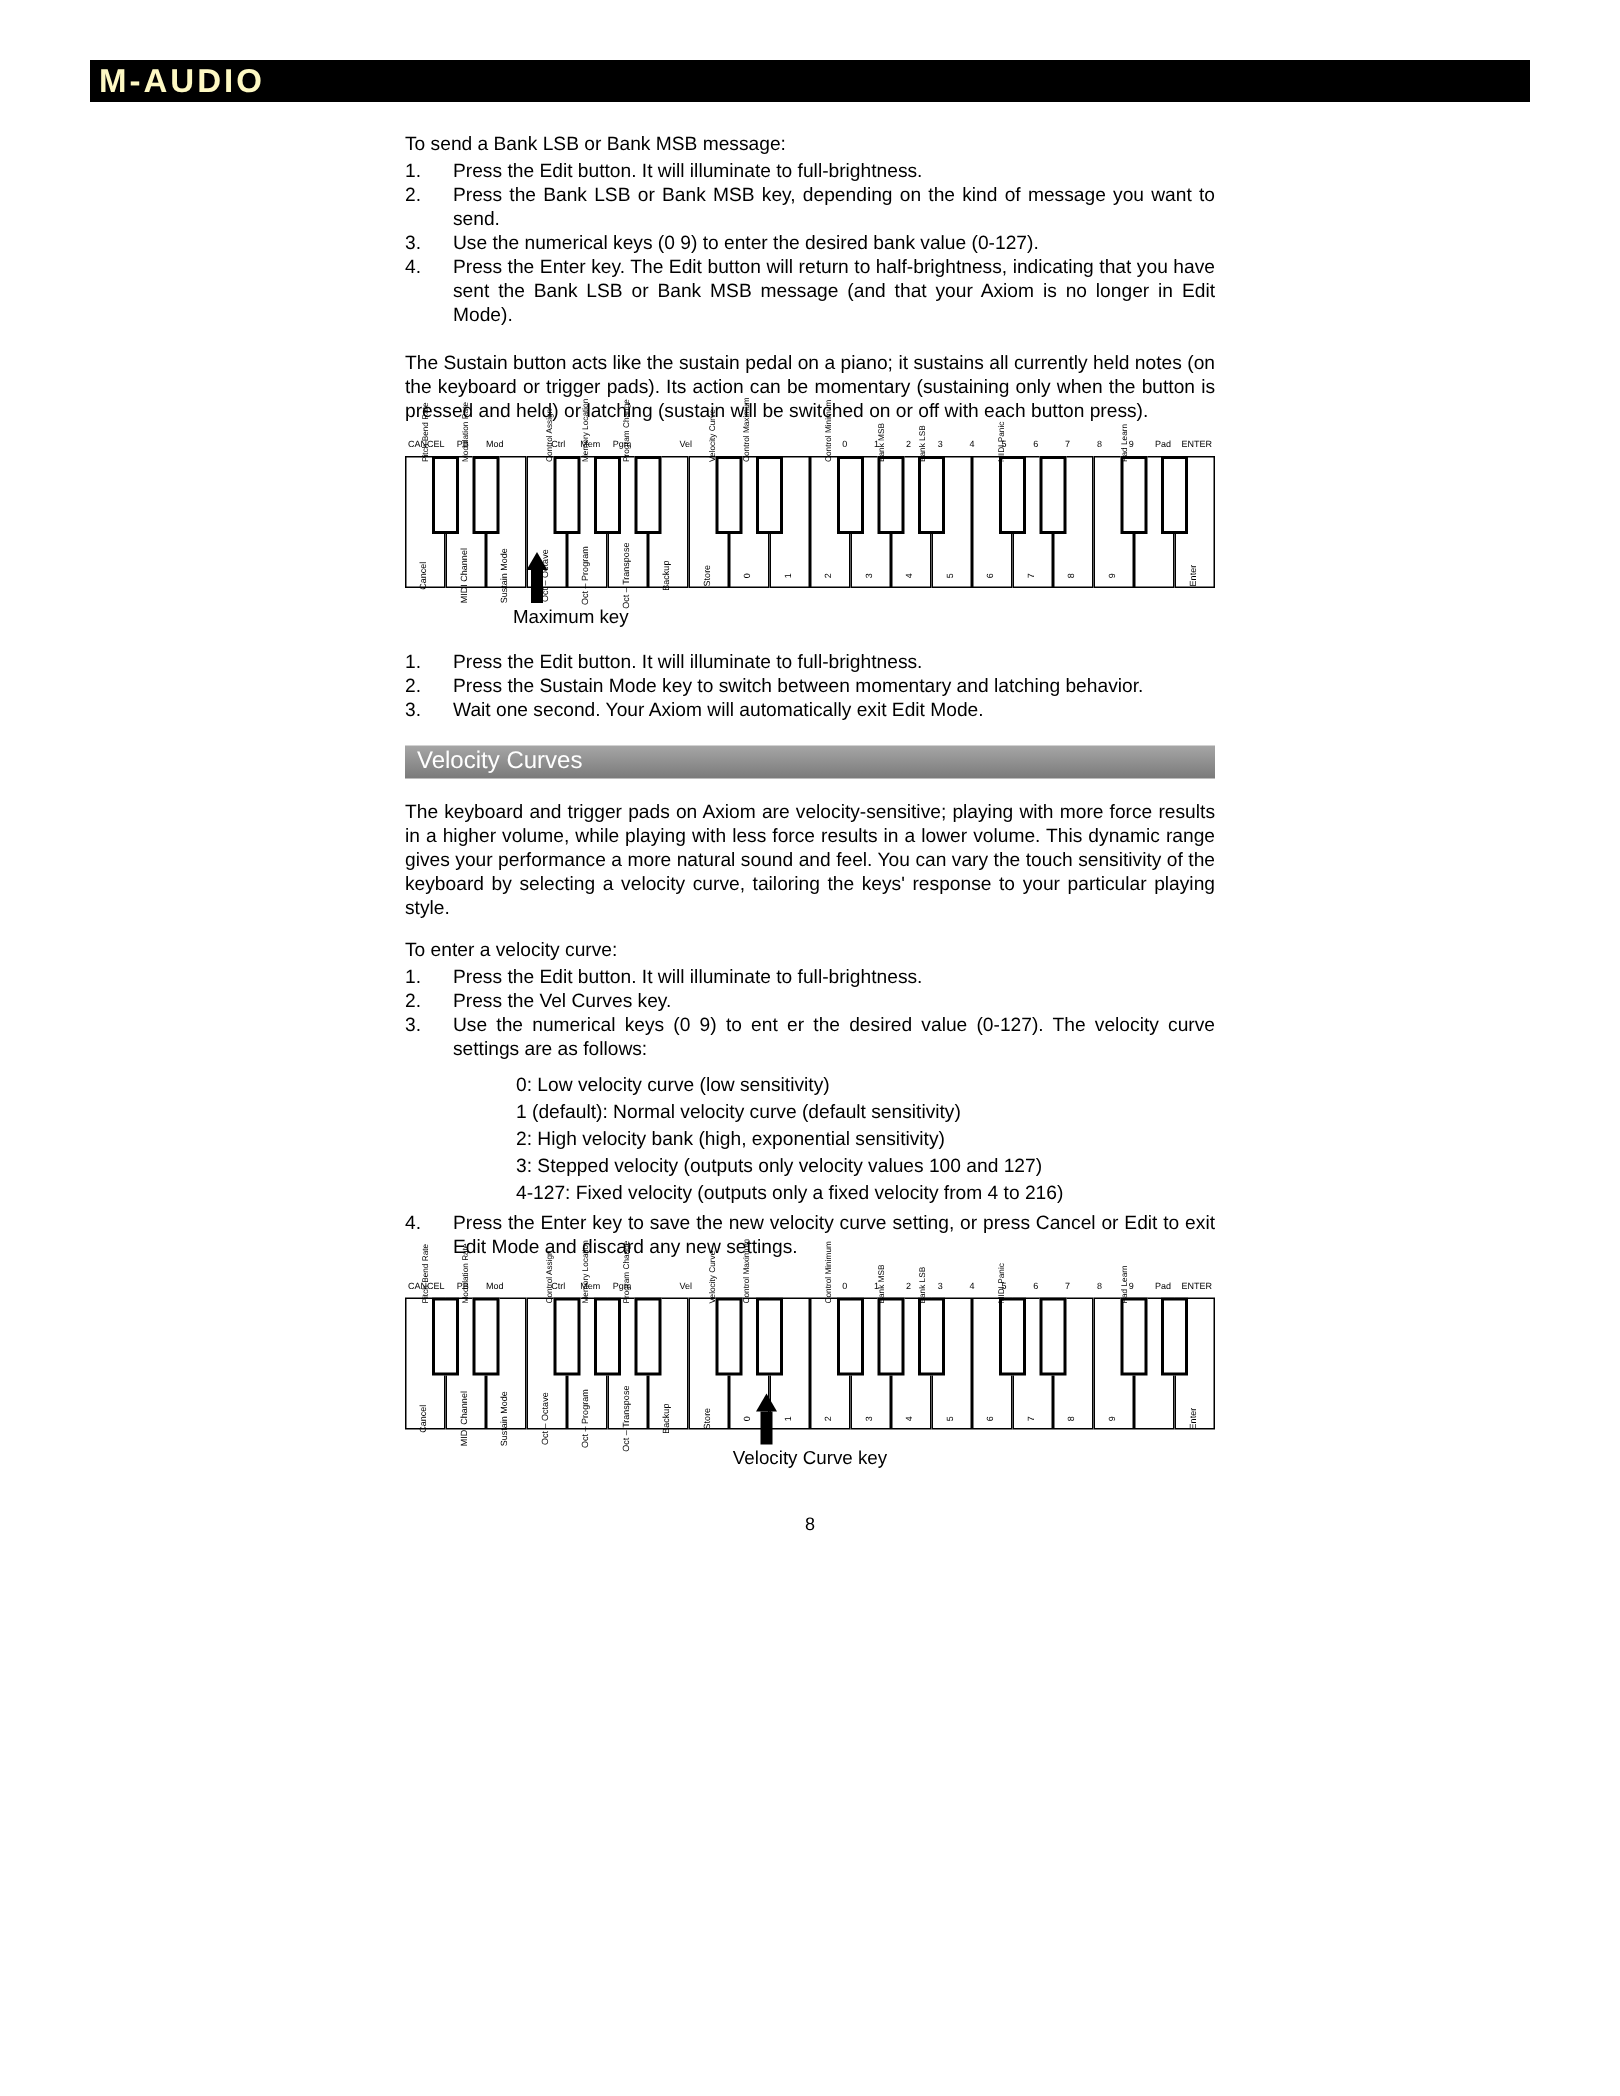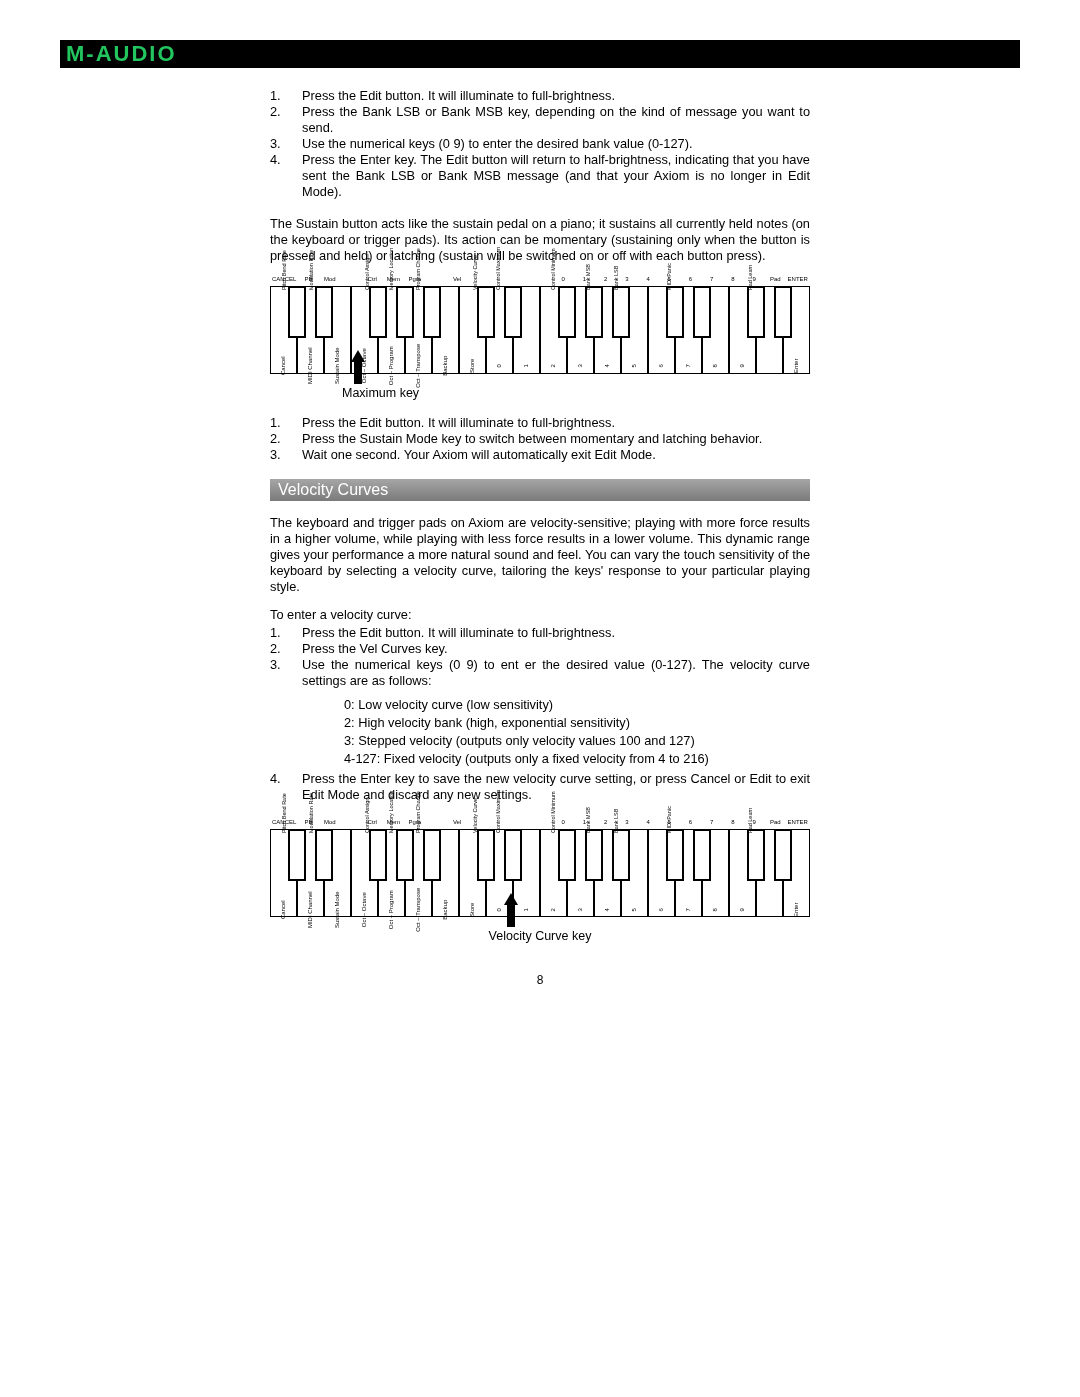--- a/index.html
+++ b/index.html
@@ -1,18 +1,18 @@
 <!DOCTYPE html>
 <html><head>
 <meta charset="utf-8">
 <style>
   html,body{margin:0;padding:0;background:#fff;font-family:Arial,Helvetica,sans-serif;color:#000}
   .page{width:960px;margin:0 auto;padding:40px 0 20px}
   .logo-bar{height:28px;background:#000;display:flex;align-items:center;padding-left:6px;margin-bottom:20px}
-  .logo-text{color:#22c55e;font:700 22px/1 Arial;letter-spacing:2px}
+  .logo-text{color:#fef9c3;font:700 22px/1 Arial;letter-spacing:2px}
   .content{padding:0 210px 0 210px;font-size:12.8px;line-height:1.25}
   .intro{margin:0 0 2px 0}
   .ol{margin:0 0 16px 0;padding-left:0;list-style:none}
   .ol li{display:flex;margin:0;text-align:justify}
   .ol li .num{width:32px;flex-shrink:0}
   .ol li .txt{flex:1}
   .sub{margin:2px 0 2px 74px}
   .sect{height:22px;background:linear-gradient(to bottom,#a6a6a6,#7a7a7a);color:#fff;font-size:16px;padding:0 8px;display:flex;align-items:center;margin:6px 0 14px}
   .para{margin:0 0 12px;text-align:justify}
   .cap{font-size:12.5px;margin:6px 0 14px 0;text-align:left}
@@ -37,20 +37,21 @@
 <body>
 
 <div class="page">
 
   <div class="logo-bar">
     <span class="logo-text">M-AUDIO</span>
   </div>
 
   <div class="content">
 
+    <p class="intro">To send a Bank LSB or Bank MSB message:</p>
     <ol class="ol">
       <li>
           <span class="num">1.</span>
           <span class="txt">Press the Edit button. It will illuminate to full-brightness.</span>
         </li>
       <li>
           <span class="num">2.</span>
           <span class="txt">Press the Bank LSB or Bank MSB key, depending on the kind of message you want to send.</span>
         </li>
       <li>
@@ -231,20 +232,21 @@
       <li>
           <span class="num">2.</span>
           <span class="txt">Press the Vel Curves key.</span>
         </li>
       <li>
           <span class="num">3.</span>
           <span class="txt">Use the numerical keys (0 9) to ent er the desired value (0-127). The velocity curve settings are as follows:</span>
         </li>
     </ol>
     <p class="sub">0: Low velocity curve (low sensitivity)</p>
+    <p class="sub">1 (default):  Normal velocity curve (default sensitivity)</p>
     <p class="sub">2: High velocity bank (high, exponential sensitivity)</p>
     <p class="sub">3: Stepped velocity (outputs only velocity values 100 and 127)</p>
     <p class="sub" style="margin-bottom:4px">4-127: Fixed velocity (outputs only a fixed velocity from 4 to 216)</p>
     <ol class="ol">
       <li>
           <span class="num">4.</span>
           <span class="txt">Press the Enter key to save the new velocity curve setting, or press Cancel or Edit to exit Edit Mode and discard any new settings.</span>
         </li>
     </ol>
 

